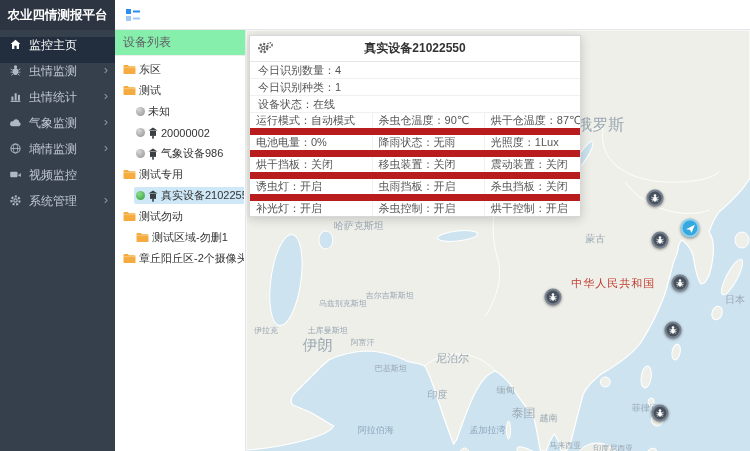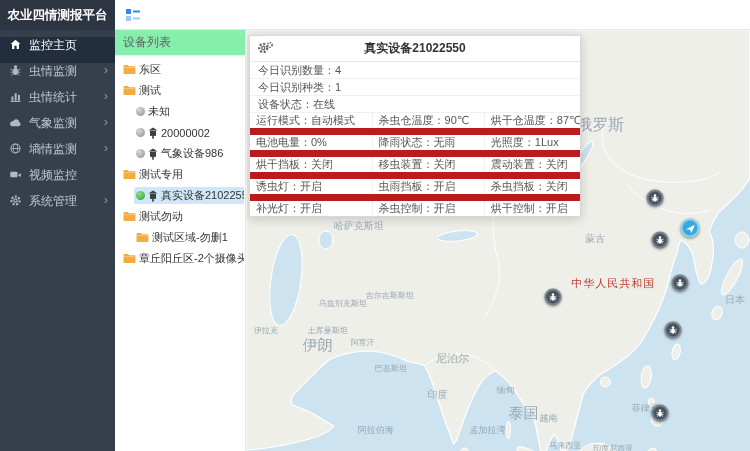--- a/index.html
+++ b/index.html
@@ -332,21 +332,21 @@
             <div class="map-label" style="left: 97.0297%; top: 64.133%; color: rgb(154, 168, 178); font-size: 10px;">日本</div>
             <div class="map-label" style="left: 28.5149%; top: 62.9454%; color: rgb(154, 168, 178); font-size: 8px;">吉尔吉斯斯坦</div>
             <div class="map-label" style="left: 19.2079%; top: 64.8456%; color: rgb(154, 168, 178); font-size: 8px; font-family: Liberation Mono, monospace;">乌兹别克斯坦</div>
             <div class="map-label" style="left: 16.2376%; top: 71.2589%; color: rgb(154, 168, 178); font-size: 8px;">土库曼斯坦</div>
             <div class="map-label" style="left: 14.2574%; top: 74.8219%; color: rgb(154, 168, 178); font-size: 15px; text-align: right;">伊朗</div>
             <div class="map-label" style="left: 23.1683%; top: 74.1093%; color: rgb(154, 168, 178); font-size: 8px;">阿富汗</div>
             <div class="map-label" style="left: 28.7129%; top: 80.285%; color: rgb(154, 168, 178); font-size: 8px;">巴基斯坦</div>
             <div class="map-label" style="left: 40.9901%; top: 77.9097%; color: rgb(154, 168, 178); font-size: 11px;">尼泊尔</div>
             <div class="map-label" style="left: 38.0198%; top: 86.6983%; color: rgb(154, 168, 178); font-size: 10px;">印度</div>
             <div class="map-label" style="left: 51.4851%; top: 85.5107%; color: rgb(154, 168, 178); font-size: 9px;">缅甸</div>
-            <div class="map-label" style="left: 55.0495%; top: 90.9739%; color: rgb(154, 168, 178); font-size: 15px;">泰国</div>
+            <div class="map-label" style="left: 55.0495%; top: 90.9739%; color: rgb(154, 168, 178); font-size: 12px;">泰国</div>
             <div class="map-label" style="left: 60%; top: 92.1615%; color: rgb(154, 168, 178); font-size: 9px;">越南</div>
             <div class="map-label" style="left: 79.2079%; top: 89.7862%; color: rgb(154, 168, 178); font-size: 9px;">菲律宾</div>
             <div class="map-label" style="left: 63.3663%; top: 98.5748%; color: rgb(154, 168, 178); font-size: 8px;">马来西亚</div>
             <div class="map-label" style="left: 72.8713%; top: 99.2874%; color: rgb(154, 168, 178); font-size: 8px;">印度尼西亚</div>
             <div class="map-label" style="left: 3.9604%; top: 71.2589%; color: rgb(154, 168, 178); font-size: 8px;">伊拉克</div>
             <div class="map-label" style="left: 47.9208%; top: 95.0119%; color: rgb(143, 168, 189); font-size: 9px;">孟加拉湾</div>
             <div class="map-label" style="left: 25.7426%; top: 95.0119%; color: rgb(143, 168, 189); font-size: 9px;">阿拉伯海</div>
           </div>
         <div id="map-markers">
             <div class="marker" style="left: 81.1881%; top: 39.905%;">

